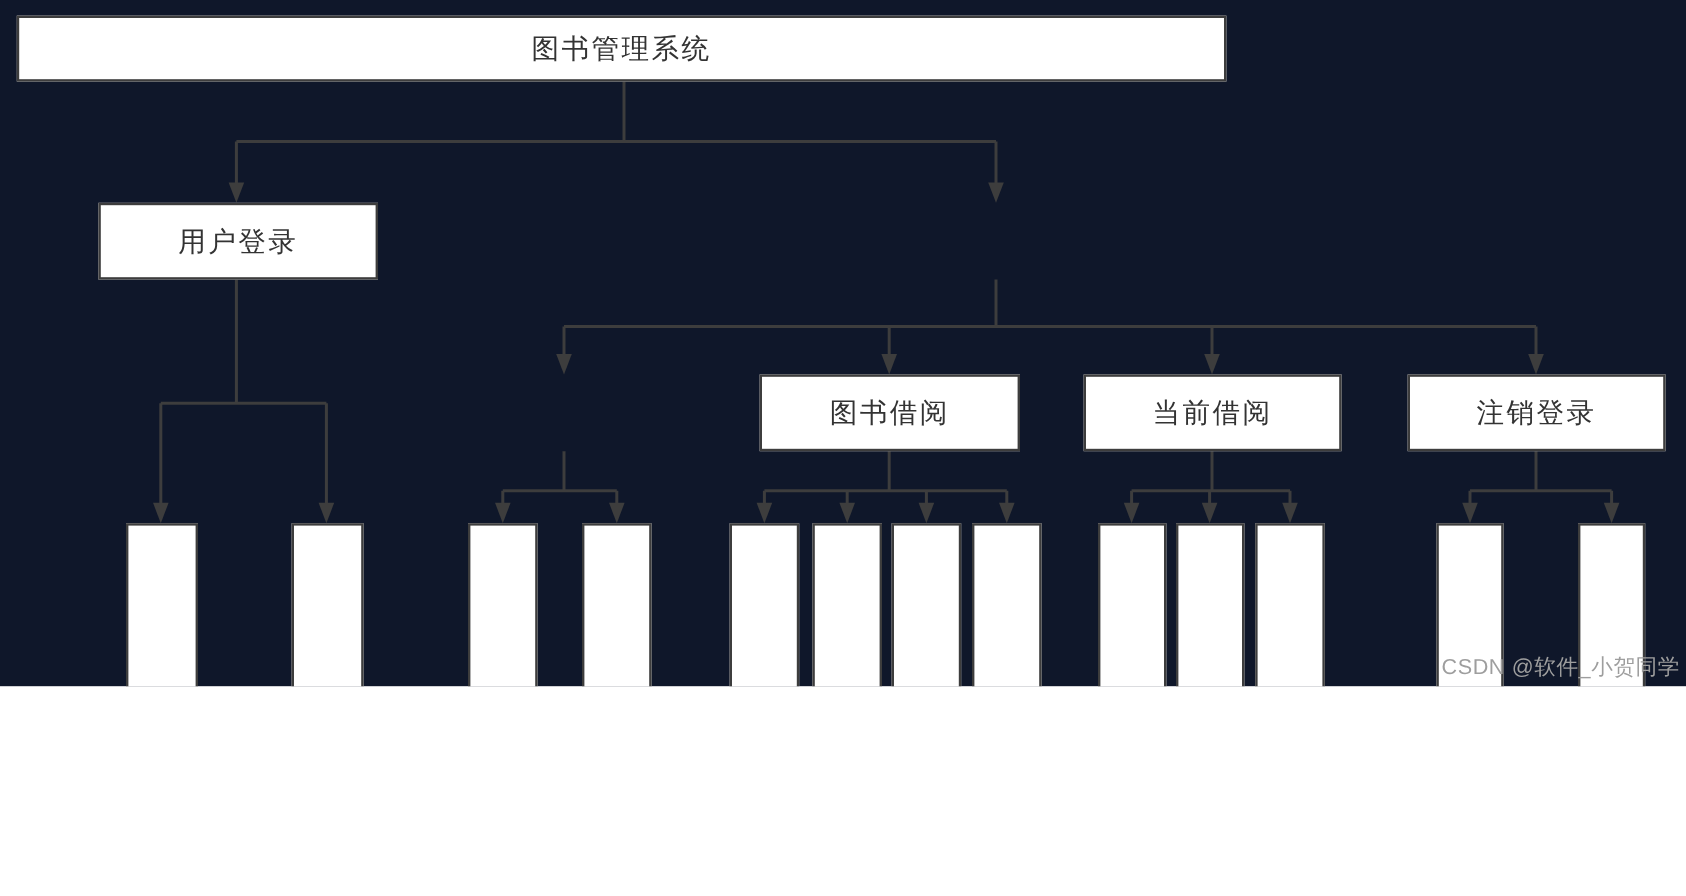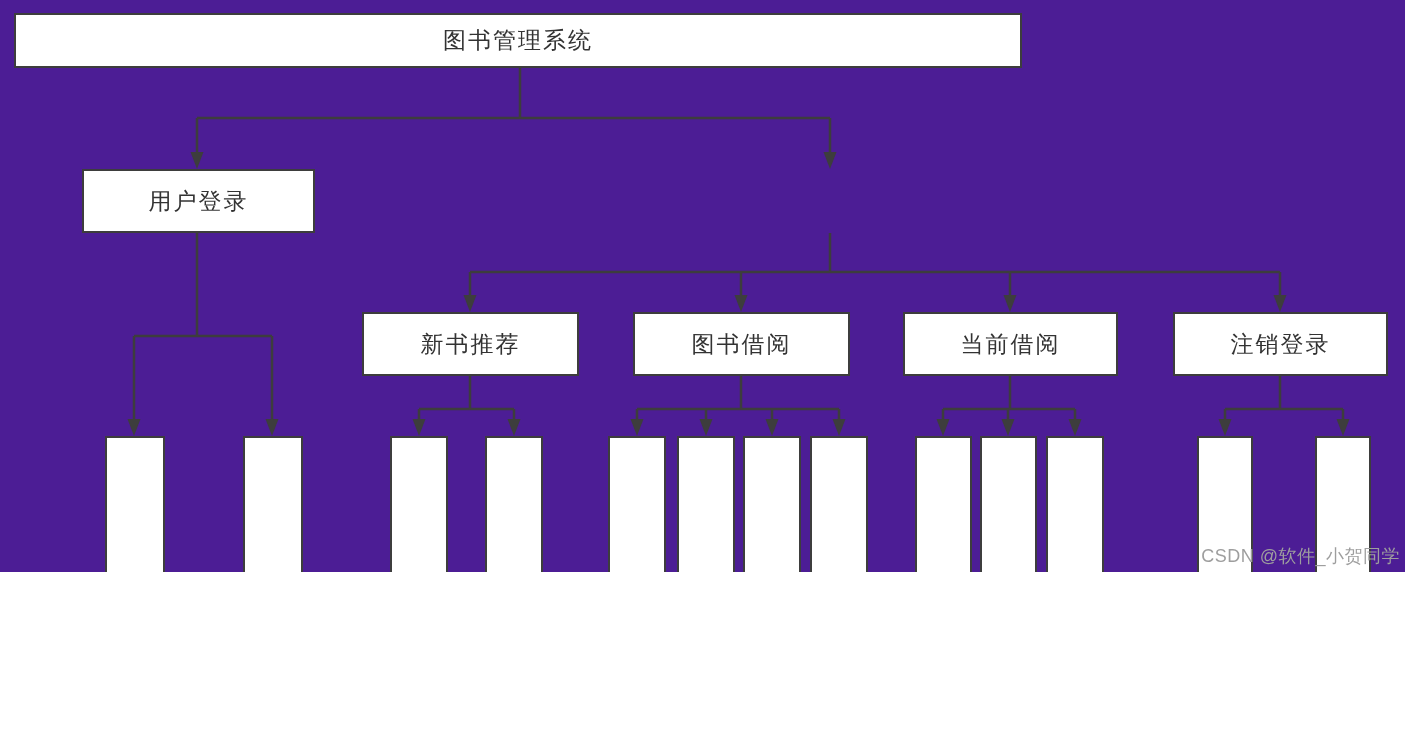--- a/index.html
+++ b/index.html
@@ -6,21 +6,21 @@
     --line:#3d3d3d;
     --text:#333333;
     --wm:#9e9e9e;
   }
   *{margin:0;padding:0;box-sizing:border-box;}
   html,body{background:#ffffff;}
   body{font-family:"Liberation Sans",sans-serif;}
   .canvas{
     position:relative;
     width:1405px;height:572px;
-    background:#4c1d95;
+    background:#0f172a;
     overflow:hidden;
   }
   .connectors{
     position:absolute;left:0;top:0;width:1405px;height:747px;
     pointer-events:none;
   }
   .connectors path{stroke:var(--line);stroke-width:2.5;fill:none;}
   .connectors polygon{fill:var(--line);stroke:none;}
   .box{
     position:absolute;
@@ -102,23 +102,20 @@
   </svg>
 
   <div class="box hbox" style="left:14px;top:13px;width:1008px;height:55px">
     <span>图书管理系统</span>
   </div>
 
   <div class="box hbox" style="left:82px;top:169px;width:233px;height:64px">
     <span>用户登录</span>
   </div>
 
-  <div class="box hbox" style="left:362px;top:312px;width:217px;height:64px">
-    <span>新书推荐</span>
-  </div>
   <div class="box hbox" style="left:633px;top:312px;width:217px;height:64px">
     <span>图书借阅</span>
   </div>
   <div class="box hbox" style="left:903px;top:312px;width:215px;height:64px">
     <span>当前借阅</span>
   </div>
   <div class="box hbox" style="left:1173px;top:312px;width:215px;height:64px">
     <span>注销登录</span>
   </div>
 

